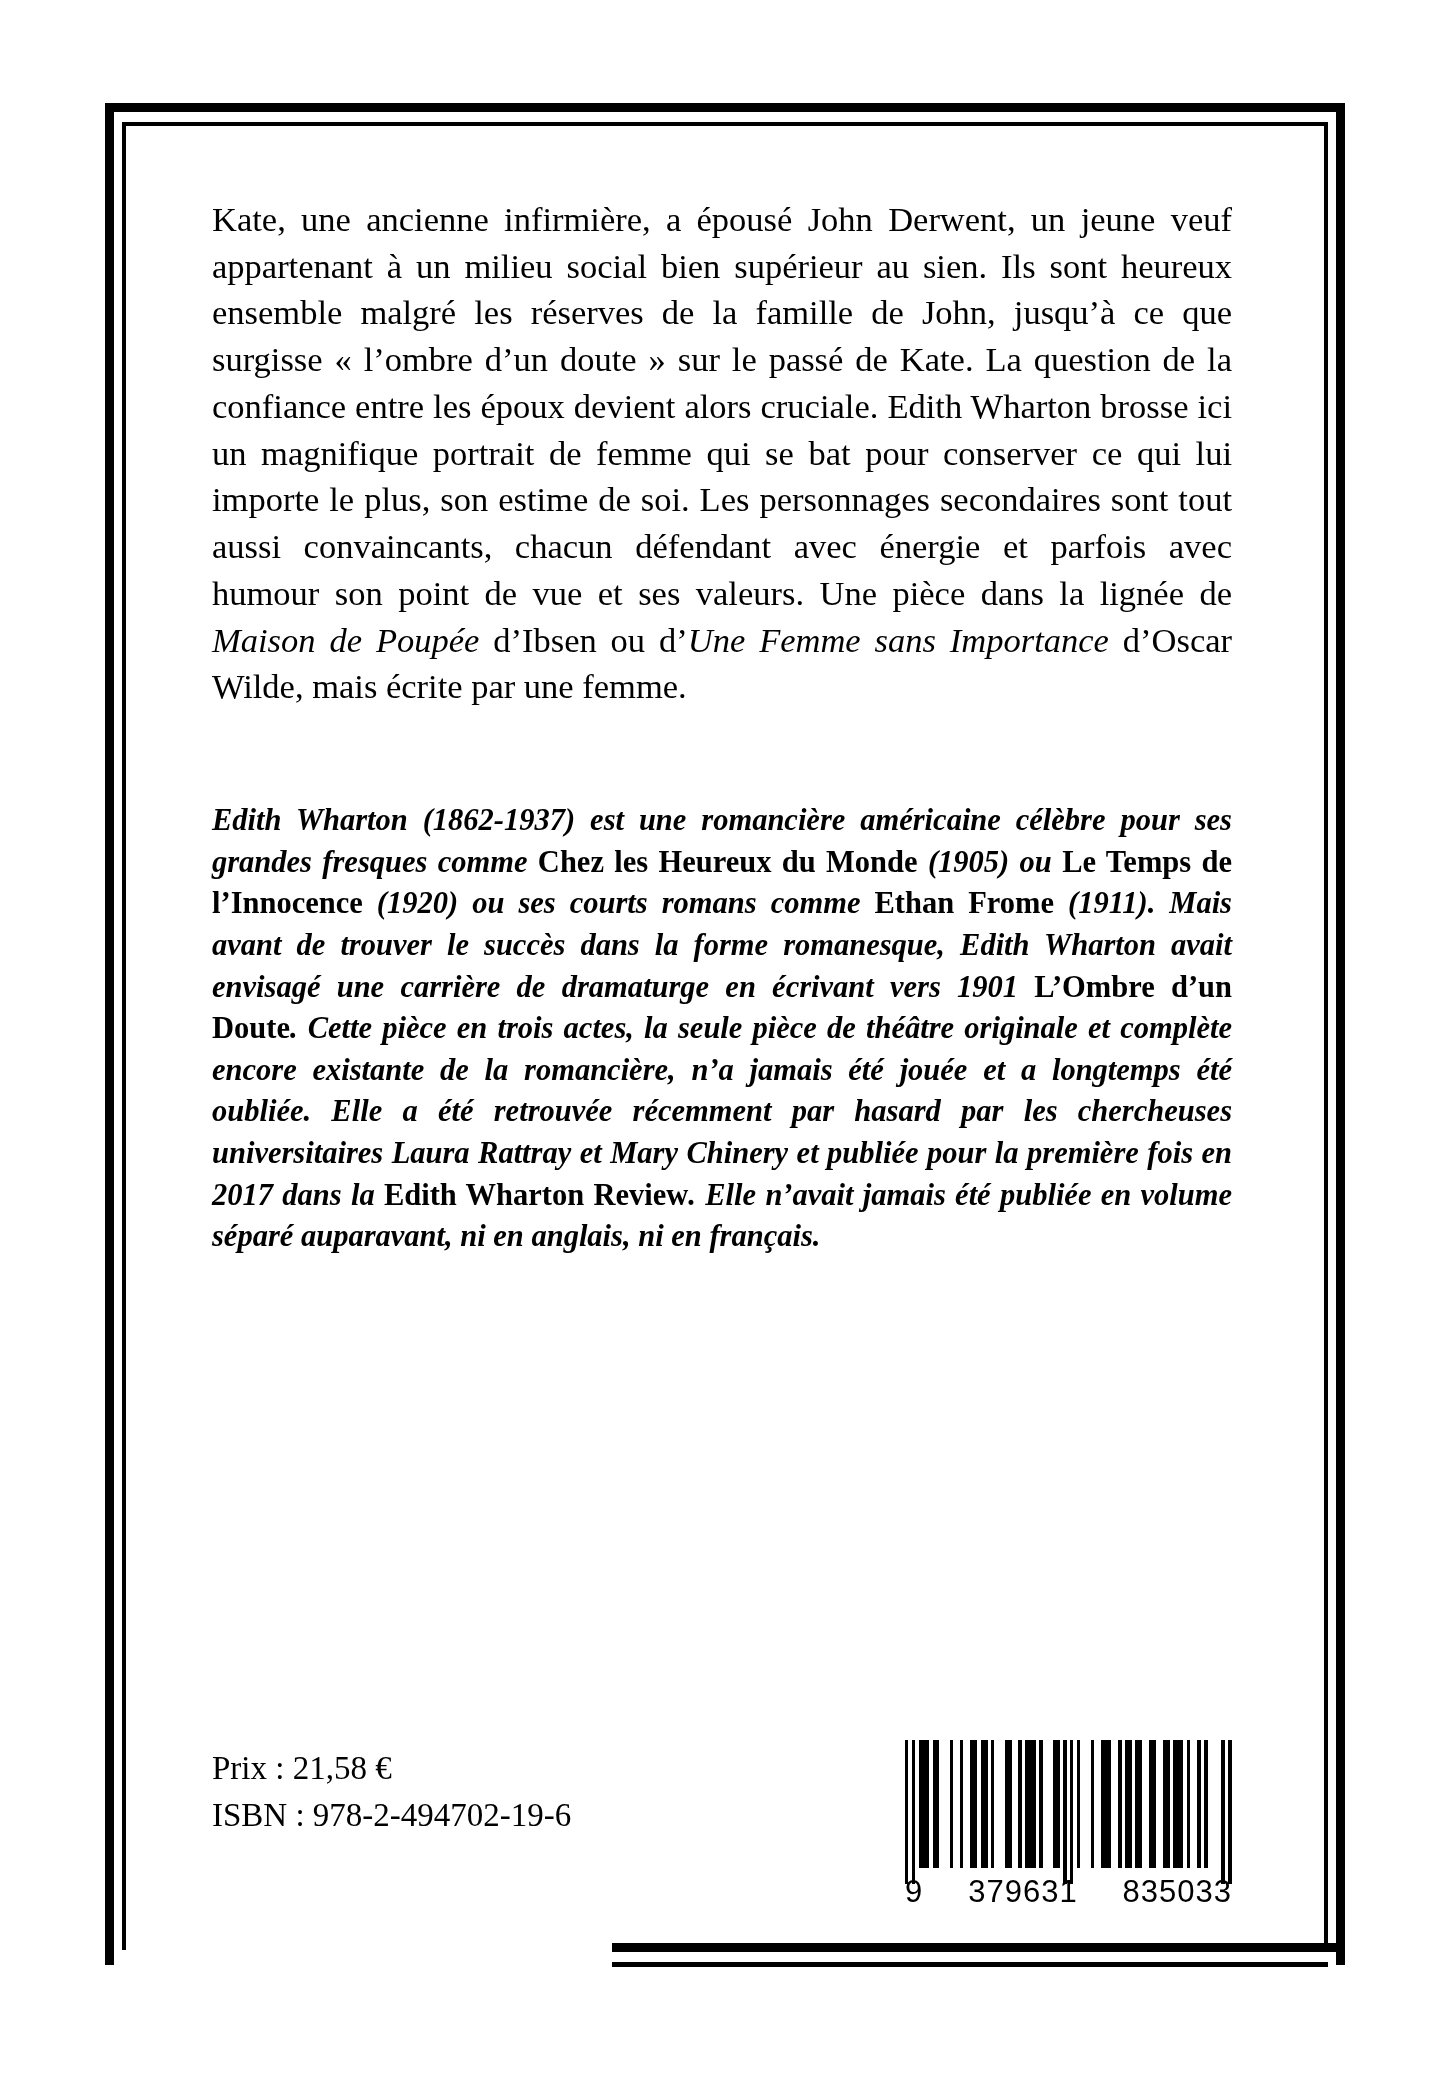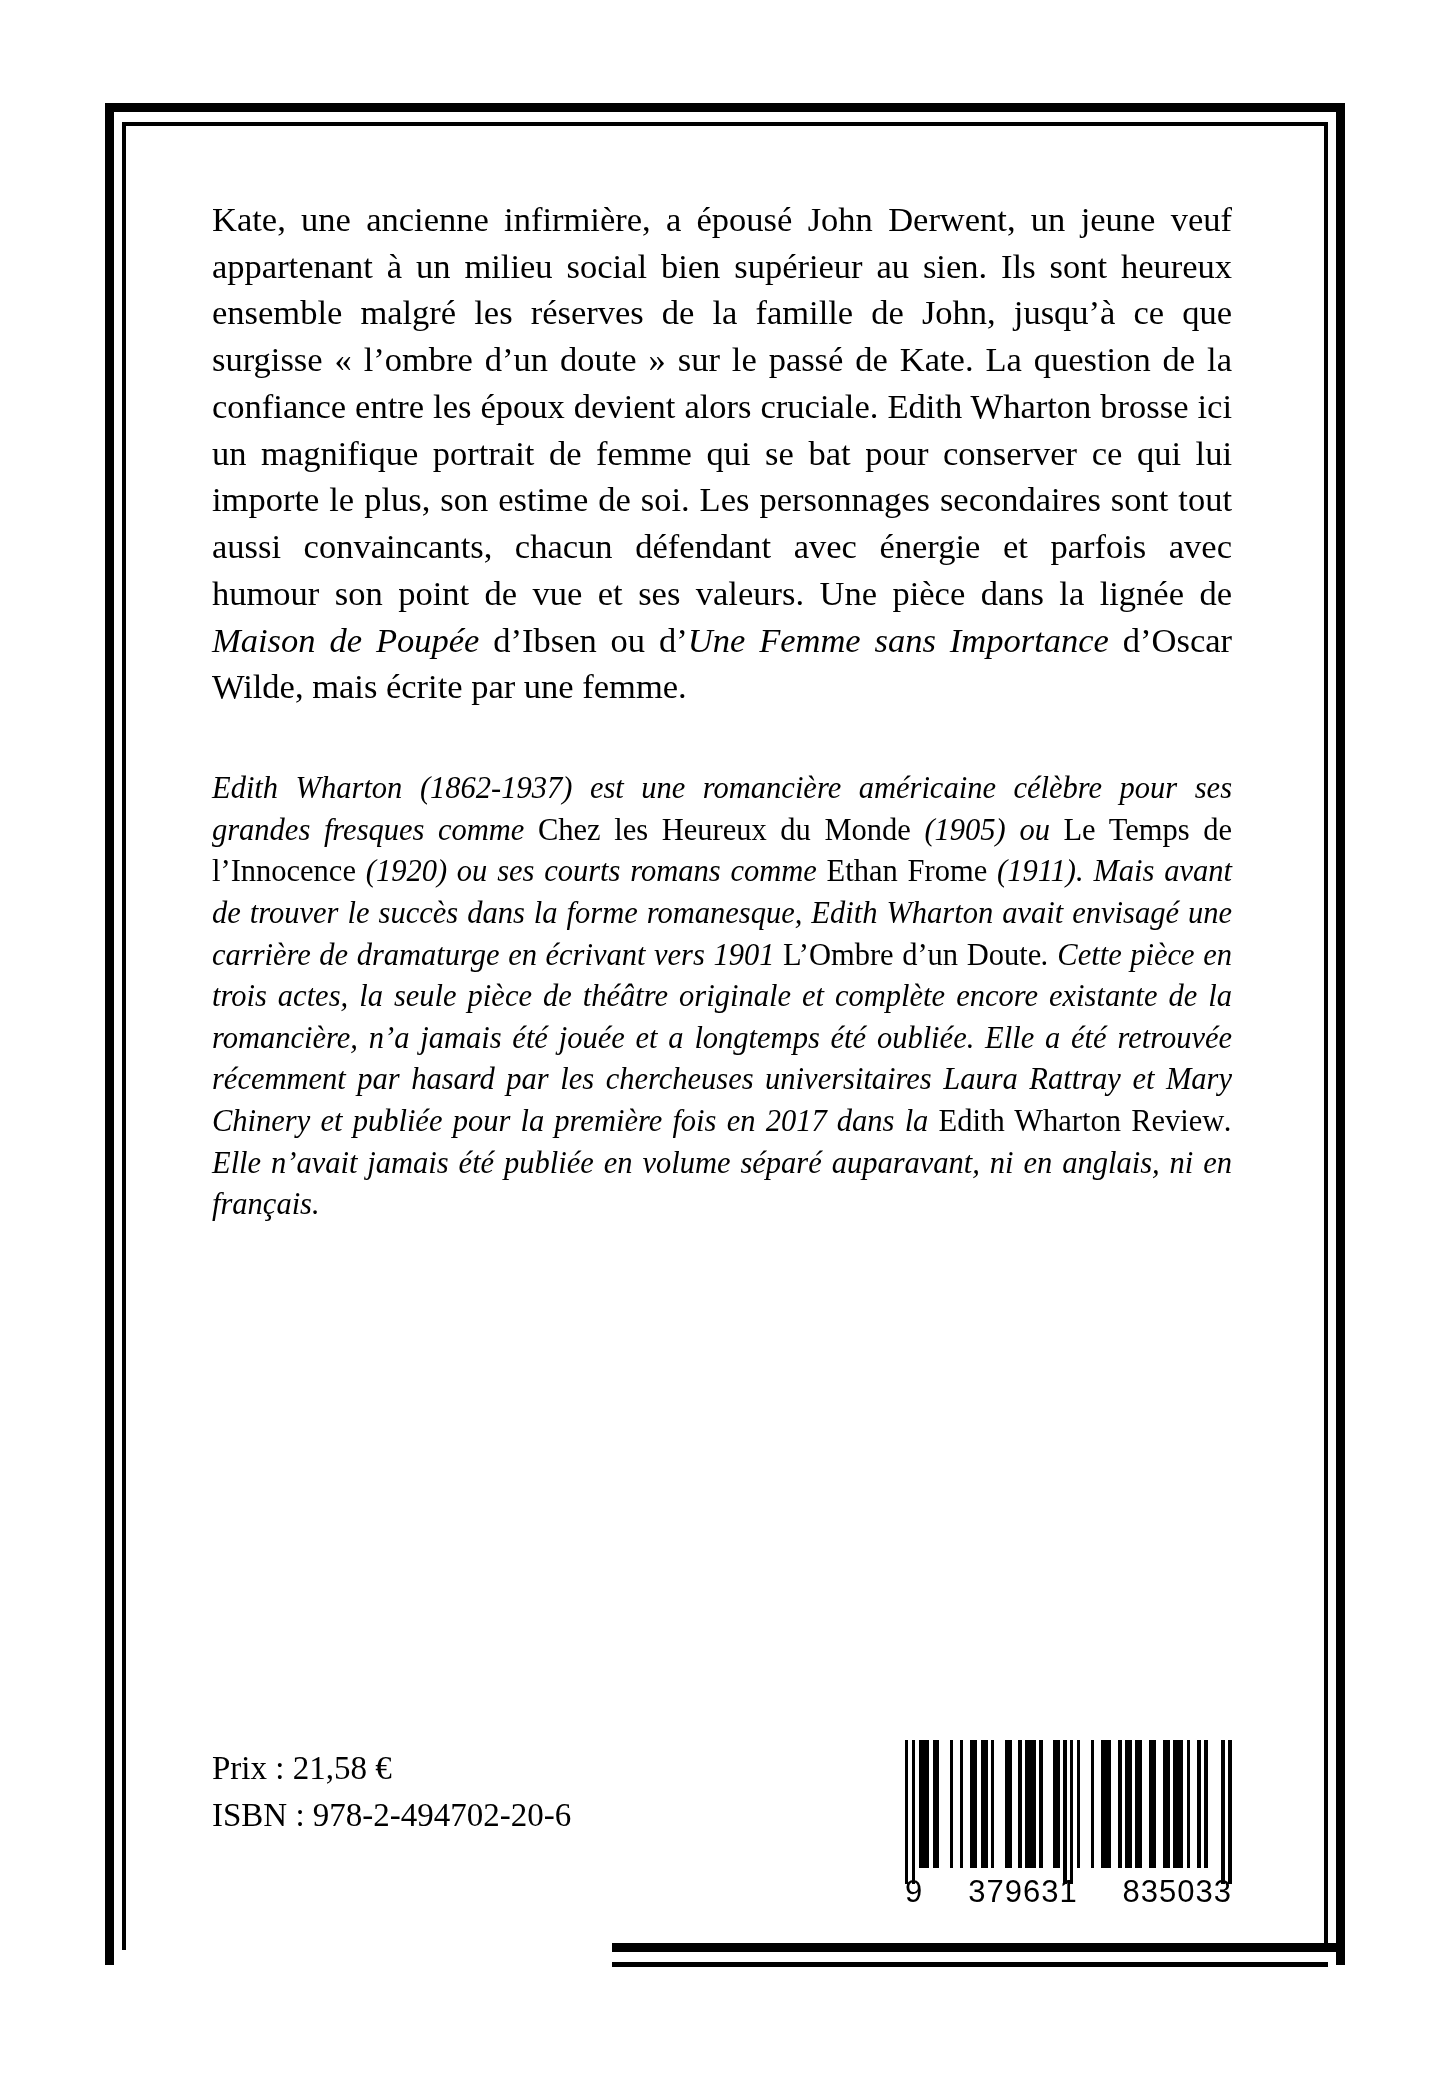--- a/index.html
+++ b/index.html
@@ -76,25 +76,26 @@
   .blurb {
     font-size: 34.5px;
     line-height: 1.355;
     text-align: justify;
     text-justify: inter-word;
     margin: 0;
     hyphens: none;
   }
 
   .bio {
-    margin-top: 58px;
+    margin-top: 90px;
     font-size: 30.5px;
     line-height: 1.365;
     text-align: justify;
     font-style: italic;
+    font-weight: bold;
   }
   .bio .upright {
     font-style: normal;
   }
 
   
   .price-block {
     position: absolute;
     left: 212px;
     top: 1745px;
@@ -167,21 +168,21 @@
   <div class="content">
 
     <p class="blurb"><span>Kate, une ancienne infirmière, a épousé John Derwent, un jeune veuf appartenant à un milieu social bien supérieur au sien. Ils sont heureux ensemble malgré les réserves de la famille de John, jusqu’à ce que surgisse « l’ombre d’un doute » sur le passé de Kate. La question de la confiance entre les époux devient alors cruciale. Edith Wharton brosse ici un magnifique portrait de femme qui se bat pour conserver ce qui lui importe le plus, son estime de soi. Les personnages secondaires sont tout aussi convaincants, chacun défendant avec énergie et parfois avec humour son point de vue et ses valeurs. Une pièce dans la lignée de </span><i>Maison de Poupée</i><span> d’Ibsen ou d’</span><i>Une Femme sans Importance</i><span> d’Oscar Wilde, mais écrite par une femme.</span></p>
 
     <p class="bio"><span>Edith Wharton (1862-1937) est une romancière américaine célèbre pour ses grandes fresques comme </span><span class="upright">Chez les Heureux du Monde</span><span> (1905) ou </span><span class="upright">Le Temps de l’Innocence</span><span> (1920) ou ses courts romans comme </span><span class="upright">Ethan Frome</span><span> (1911). Mais avant de trouver le succès dans la forme romanesque, Edith Wharton avait envisagé une carrière de dramaturge en écrivant vers 1901 </span><span class="upright">L’Ombre d’un Doute</span><span>. Cette pièce en trois actes, la seule pièce de théâtre originale et complète encore existante de la romancière, n’a jamais été jouée et a longtemps été oubliée. Elle a été retrouvée récemment par hasard par les chercheuses universitaires Laura Rattray et Mary Chinery et publiée pour la première fois en 2017 dans la </span><span class="upright">Edith Wharton Review</span><span>. Elle n’avait jamais été publiée en volume séparé auparavant, ni en anglais, ni en français.</span></p>
 
   </div>
 
   <div class="price-block">
     <div>Prix : 21,58 €</div>
-    <div>ISBN : 978-2-494702-20-6</div>
+    <div>ISBN : 978-2-494702-19-6</div>
   </div>
 
   <div class="barcode-wrap">
     <div class="barcode-bars" id="bars">
         <i class="tall" style="width:3.442105263157895px"></i>
         <i class="w tall" style="width:3.442105263157895px"></i>
         <i class="tall" style="width:3.442105263157895px"></i>
         <i class="w " style="width:3.442105263157895px"></i>
         <i class="" style="width:10.326315789473684px"></i>
         <i class="w " style="width:3.442105263157895px"></i>

